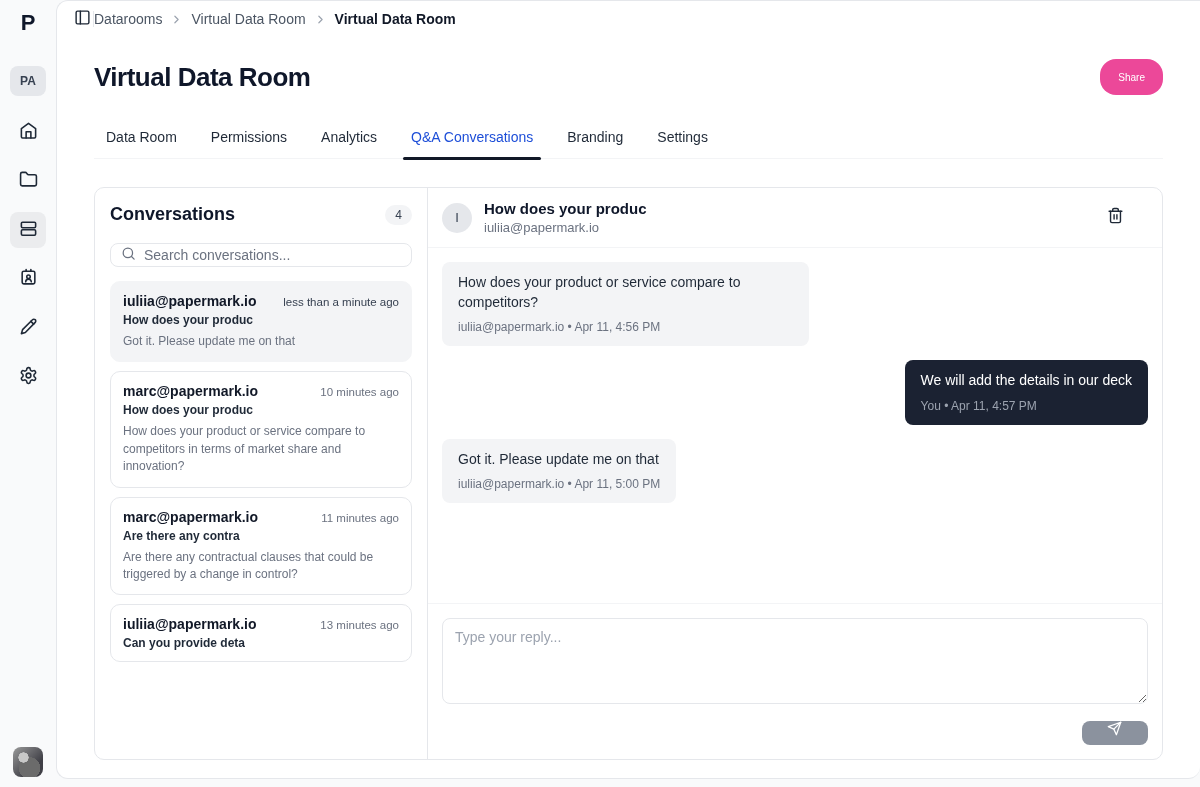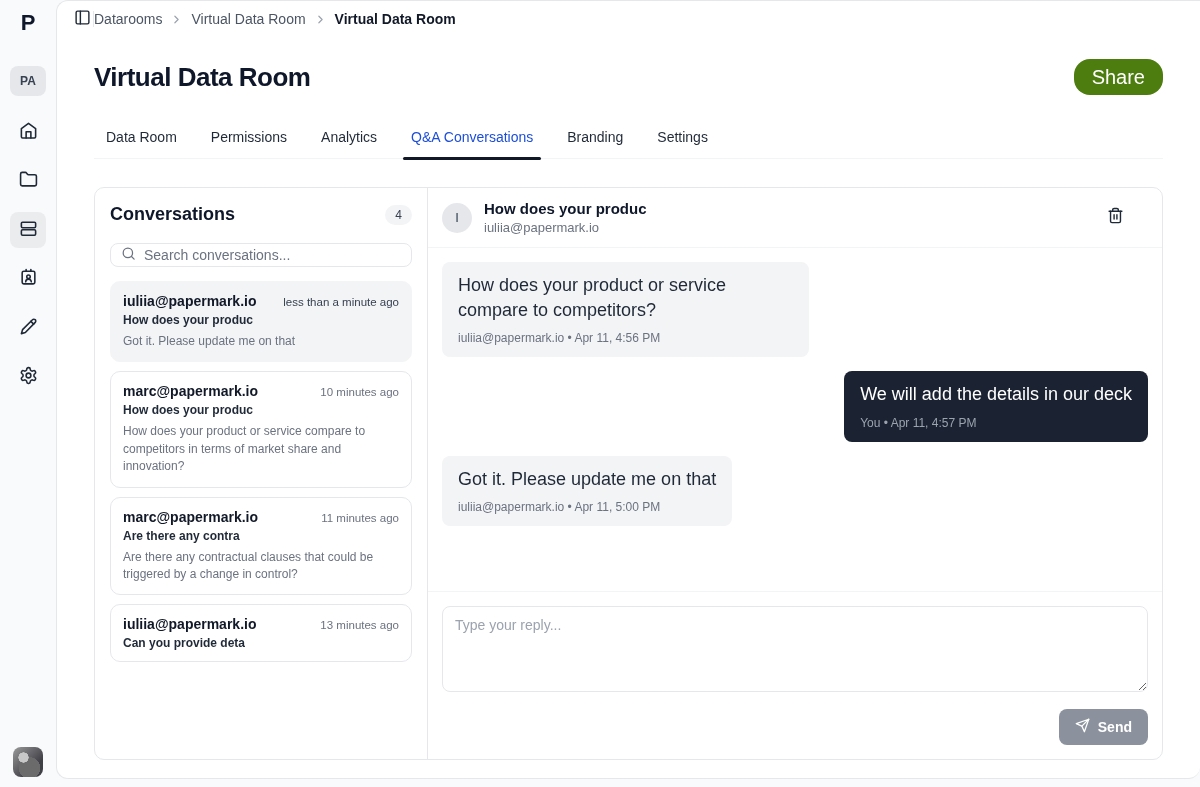--- a/index.html
+++ b/index.html
@@ -40,22 +40,22 @@
   .crumbs { display:flex; align-items:center; gap:8px; font-size:14px; }
   .crumb { color:#4b5563; cursor:pointer; }
   .crumb.current { color:#111827; font-weight:600; cursor:default; }
   .crumb-chev { color:#9ca3af; display:flex; }
   .crumb-chev svg { width:13px; height:13px; }
 
   .content { flex:1; display:flex; flex-direction:column; padding:0 37px; min-height:0; }
 
   .page-head { display:flex; align-items:center; justify-content:space-between; margin-top:22px; }
   .page-title { font-size:26px; font-weight:bold; letter-spacing:-0.5px; color:#0f172a; }
-  .share-btn { background:#4d7c0f; color:#fff; border:none; border-radius:16px; height:36px; padding:0 18px;
-    font-size:20px; font-weight:500; cursor:pointer; font-family:inherit; }
+  .share-btn { background:#ec4899; color:#fff; border:none; border-radius:16px; height:36px; padding:0 18px;
+    font-size:10px; font-weight:500; cursor:pointer; font-family:inherit; }
 
   .tabs { display:flex; gap:30px; margin-top:30px; border-bottom:1px solid #f3f4f6; padding-left:10px; }
   .tab { font-size:14px; font-weight:500; color:#1f2937; padding:4px 2px 13px; cursor:pointer; position:relative; white-space:nowrap; }
   .tab.active { color:#1d4ed8; }
   .tab.active::after { content:""; position:absolute; left:-6px; right:-6px; bottom:-2px; height:3px; background:#111827; border-radius:2px; }
 
   
   .conv-card { flex:1; margin:28px 0 18px; border:1px solid #e5e7eb; border-radius:10px; display:flex; min-height:0; overflow:hidden; background:#fff; }
 
   .conv-list { width:333px; flex:0 0 333px; border-right:1px solid #e5e7eb; padding:14px 15px; display:flex; flex-direction:column; min-height:0; overflow:hidden; }
@@ -86,32 +86,32 @@
   .thread-email { font-size:13px; color:#6b7280; margin-top:2px; }
   .trash-btn { width:30px; height:30px; display:flex; align-items:center; justify-content:center; cursor:pointer; color:#1f2937; margin-right:18px; }
   .trash-btn svg { width:17px; height:17px; }
 
   .messages { flex:1; padding:14px; display:flex; flex-direction:column; gap:14px; overflow:hidden; }
   .msg-row { display:flex; }
   .msg-row.right { justify-content:flex-end; }
   .bubble { max-width:52%; border-radius:8px; padding:11px 16px 12px; }
   .bubble.gray { background:#f3f4f6; }
   .bubble.dark { background:#1b2232; }
-  .bubble-text { font-size:18px; color:#1f2937; line-height:1.4; }
+  .bubble-text { font-size:14px; color:#1f2937; line-height:1.4; }
   .bubble.dark .bubble-text { color:#ffffff; font-weight:500; }
   .bubble-meta { font-size:12px; color:#6b7280; margin-top:8px; }
   .bubble.dark .bubble-meta { color:#9ca3af; }
 
   .reply { border-top:1px solid #f3f4f6; padding:14px; flex:0 0 auto; }
   .reply textarea { width:100%; height:86px; border:1px solid #e5e7eb; border-radius:8px; resize:vertical;
     font-family:inherit; font-size:14px; color:#111827; padding:10px 12px; outline:none; }
   .reply textarea::placeholder { color:#9ca3af; }
   .send-row { display:flex; justify-content:flex-end; margin-top:13px; }
   .send-btn { display:flex; align-items:center; gap:8px; background:#8b929e; color:#fff; border:none; border-radius:8px;
-    height:36px; padding:0 16px; font-size:14px; font-weight:600; font-family:inherit; cursor:pointer; }
+    height:24px; padding:0 16px; font-size:14px; font-weight:600; font-family:inherit; cursor:pointer;flex-direction:column; }
   .send-btn svg { width:15px; height:15px; }
 </style>
 </head>
 <body>
 
 <div class="app">
 
   <aside class="rail">
     <div class="logo">P</div>
     <div class="ws-badge">PA</div>

